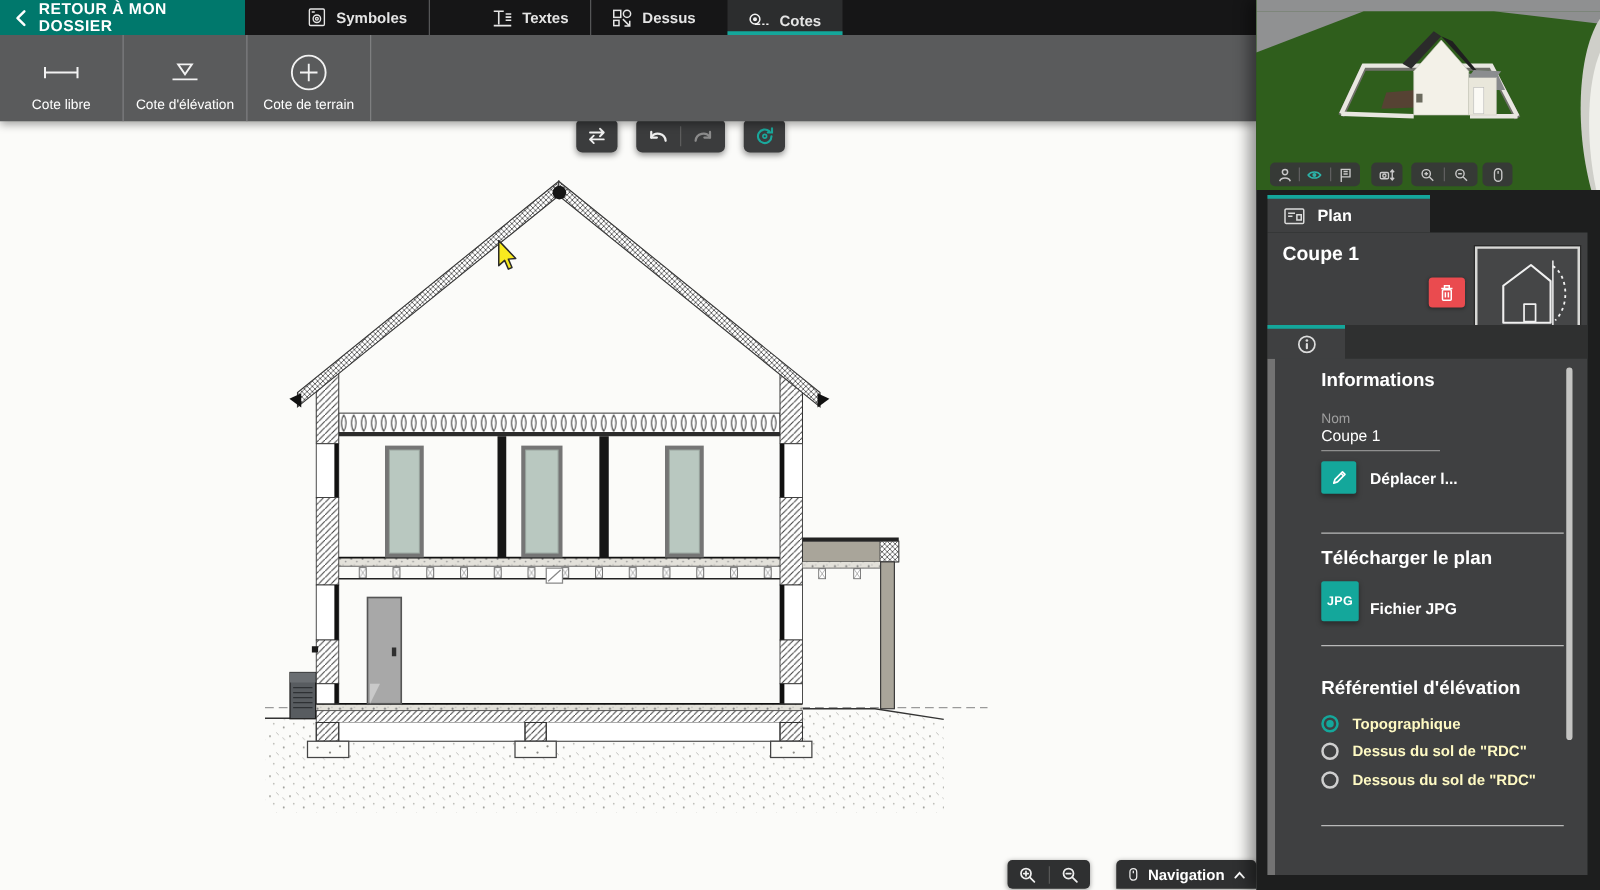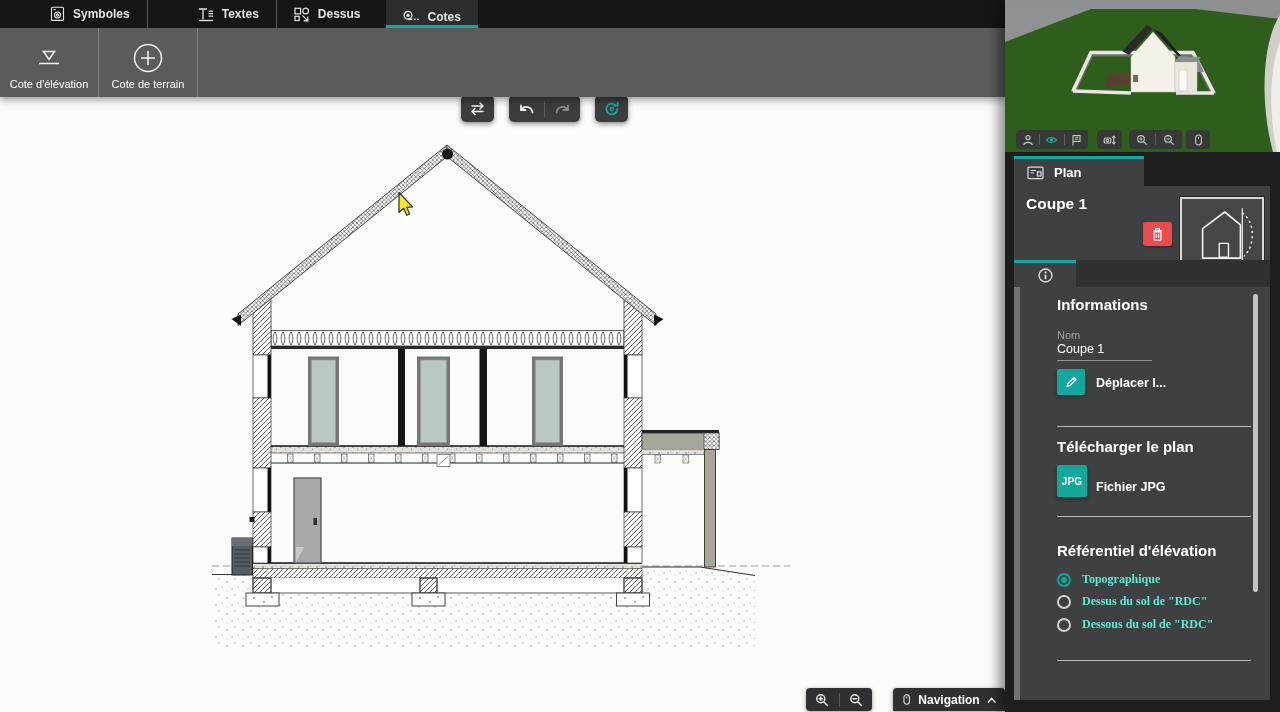--- a/index.html
+++ b/index.html
@@ -60,29 +60,35 @@
   .h-section{position:absolute;left:37px;color:#fff;font-size:15px;font-weight:700;}
   .lbl-sm{position:absolute;left:37px;color:#9f9f9f;font-size:11px;}
   .name-value{position:absolute;left:37px;width:95px;color:#fff;font-size:12.5px;padding-bottom:4px;border-bottom:1px solid #8f8f8f;cursor:text;}
   .teal-btn{position:absolute;left:37px;background:var(--teal);border-radius:2px;display:flex;align-items:center;justify-content:center;color:#fff;cursor:pointer;box-shadow:0 2px 4px rgba(0,0,0,.35);}
   .btn-label{position:absolute;left:76px;color:#fff;font-size:12.5px;font-weight:700;cursor:pointer;}
   .hr{position:absolute;left:37px;width:194px;height:1px;background:#b9b9b9;}
   .radio-row{position:absolute;left:37px;display:flex;align-items:center;gap:11px;cursor:pointer;}
   .radio{width:14px;height:14px;border:2px solid #cfcfcf;border-radius:50%;flex:none;}
   .radio-row.selected .radio{border-color:var(--teal);}
   .radio-row.selected .radio::after{content:'';display:block;width:6px;height:6px;border-radius:50%;background:var(--teal);margin:2px;}
-  .radio-label{color:#5eead4;font-size:12px;font-weight:700;font-family:Liberation Serif, serif;}
+  .radio-label{color:#fef9c3;font-size:12px;font-weight:700;}
   .scroll-thumb{position:absolute;left:239px;top:108px;width:5px;height:298px;background:#c4c4c2;border-radius:3px;cursor:pointer;}
 </style>
 </head>
 <body>
 
 <div class="app">
 
   <div class="topbar">
+    <div class="back-btn">
+      <svg width="11" height="15" viewBox="0 0 11 15">
+          <path d="M8.5 2 L3 7.5 L8.5 13" fill="none" stroke="#fff" stroke-width="2" stroke-linecap="round" stroke-linejoin="round"></path>
+        </svg>
+      <span>RETOUR À MON DOSSIER</span>
+    </div>
     <div class="tabs">
       <div class="tab sep">
         <svg width="15" height="16" viewBox="0 0 15 16">
           <g fill="none" stroke="#e5e5e5" stroke-width="1.1">
             <rect x="1.5" y="1.2" width="12" height="13.2" rx="1"></rect>
             <circle cx="7.5" cy="9" r="3"></circle>
               <circle cx="7.5" cy="9" r="1.1"></circle>
             <path d="M3.4 3.6 h2.4"></path>
           </g>
         </svg>
@@ -116,20 +122,28 @@
               <circle cx="5" cy="5.3" r="1" fill="#f0f0f0"></circle>
             <path d="M5 9.4 H9.2 M10.8 9.4 h1.8 M14 9.4 h1.8"></path>
           </g>
         </svg>
         <span>Cotes</span>
       </div>
     </div>
   </div>
 
   <div class="toolbar2">
+    <div class="tool">
+      <span class="t-icon">
+        <svg width="36" height="22" viewBox="0 0 36 22">
+            <path d="M5 11 H31 M5 6.5 V15.5 M31 6.5 V15.5" fill="none" stroke="#f2f2f2" stroke-width="1.6"></path>
+          </svg>
+      </span>
+      <span>Cote libre</span>
+    </div>
     <div class="tool">
       <span class="t-icon">
         <svg width="34" height="24" viewBox="0 0 34 24">
             <g fill="none" stroke="#f2f2f2" stroke-width="1.5">
               <path d="M11.5 5.5 H22.5 L17 13.5 Z"></path>
               <path d="M7 17.5 H27"></path>
             </g>
           </svg>
       </span>
       <span>Cote d'élévation</span>

